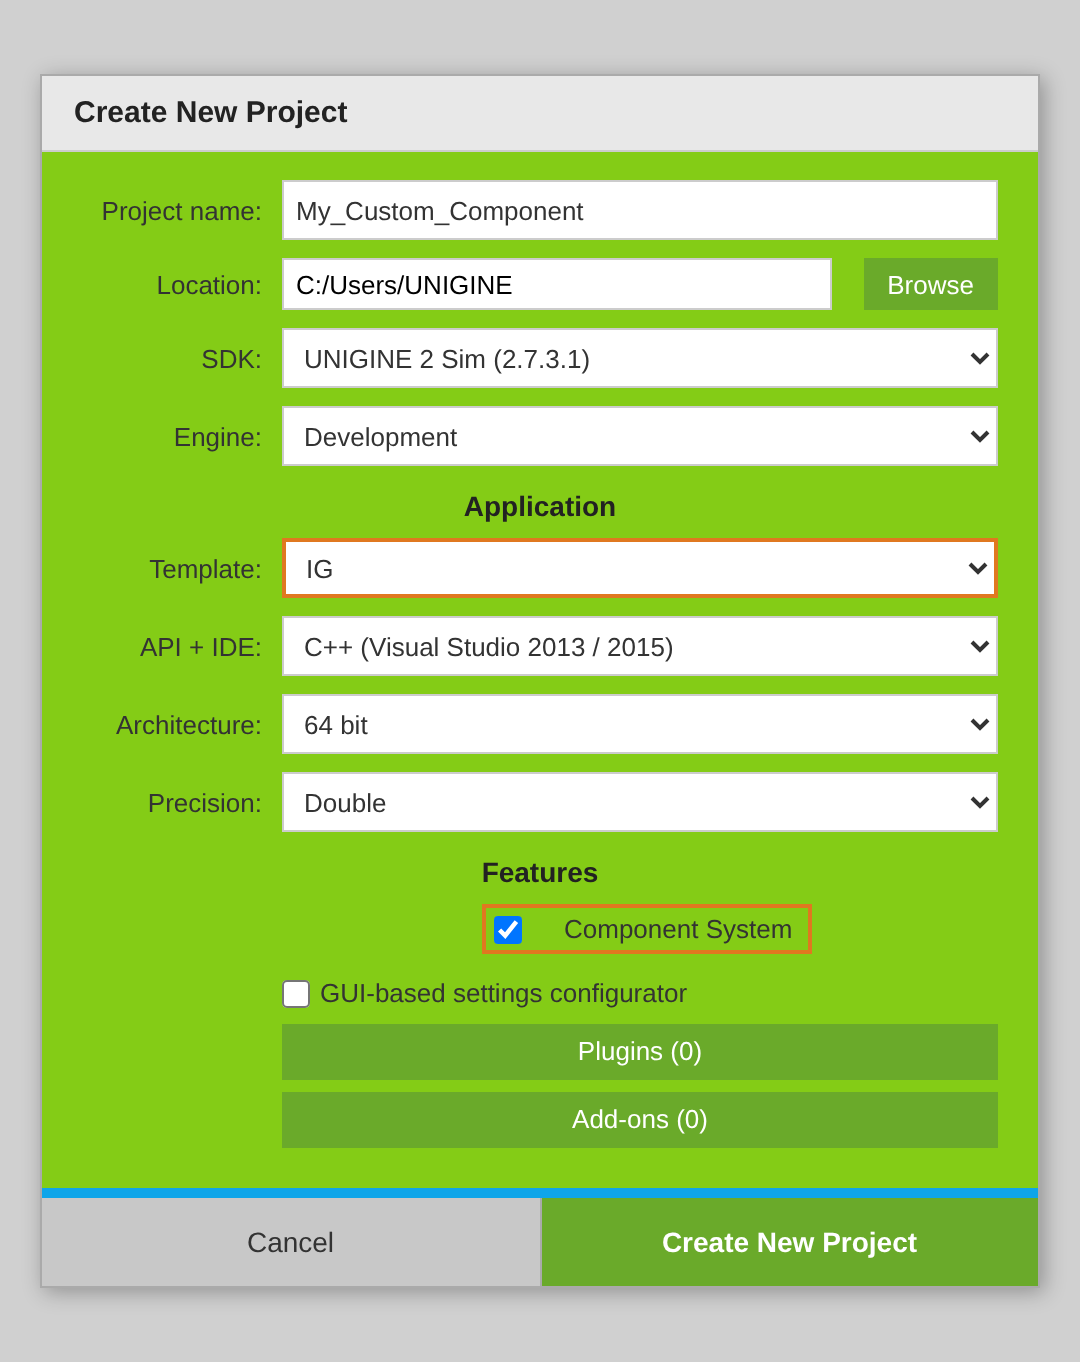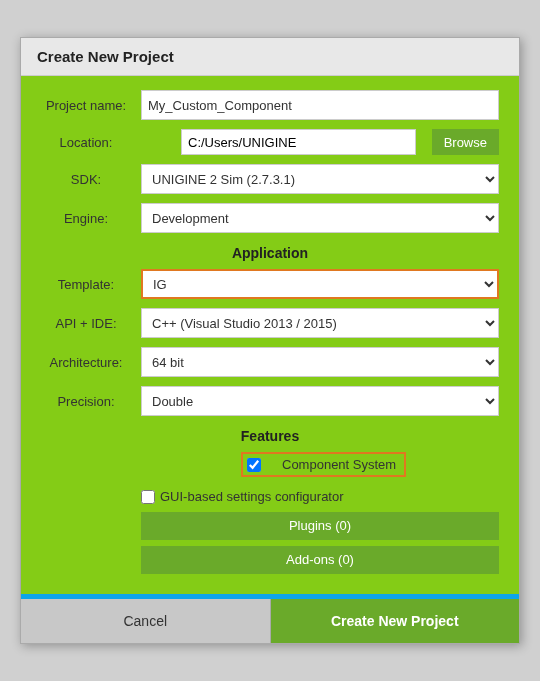--- a/index.html
+++ b/index.html
@@ -43,21 +43,21 @@
     }
 
     .form-row {
       display: flex;
       align-items: center;
       margin-bottom: 9px;
     }
 
     .form-label {
       width: 100px;
-      text-align: center;
+      text-align: right;
       padding-right: 10px;
       color: #333;
       font-size: 13px;
       flex-shrink: 0;
     }
 
     .form-control {
       flex: 1;
       height: 30px;
       border: 1px solid #ccc;
@@ -65,21 +65,20 @@
       font-size: 13px;
       background: #fff;
       color: #333;
     }
 
     .location-row {
       display: flex;
       align-items: flex-end;
       flex: 1;
       gap: 16px;
-      margin-left: 40px;
     }
 
     .location-input {
       flex: 1;
       height: 26px;
       border: 1px solid #ccc;
       padding: 2px 6px;
       font-size: 13px;
       background: #fff;
     }

